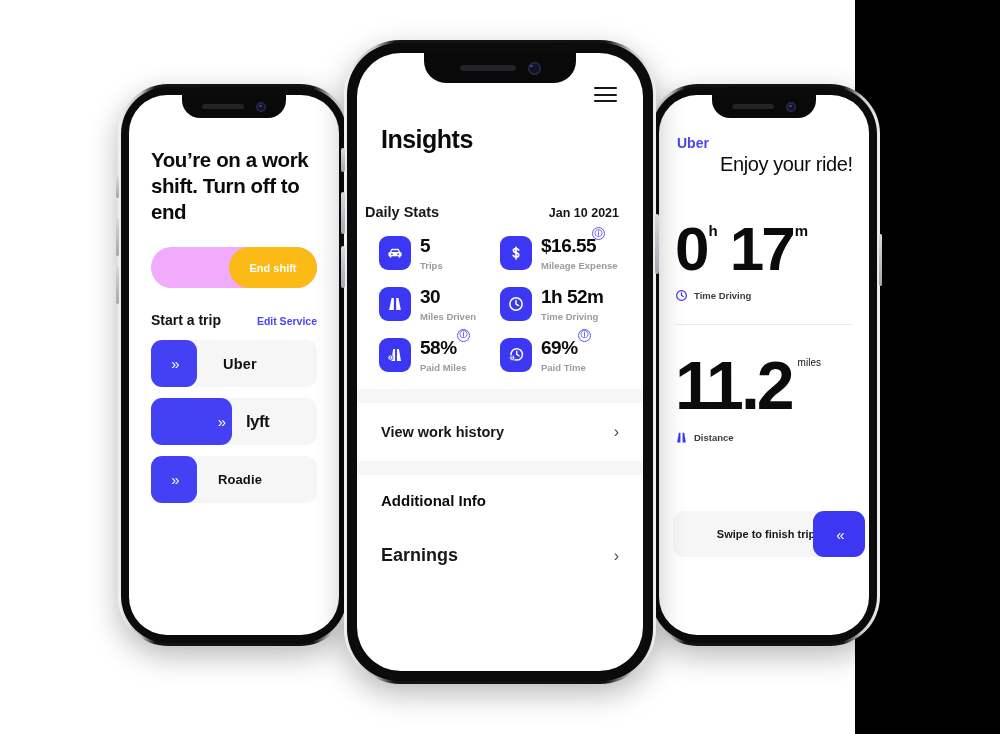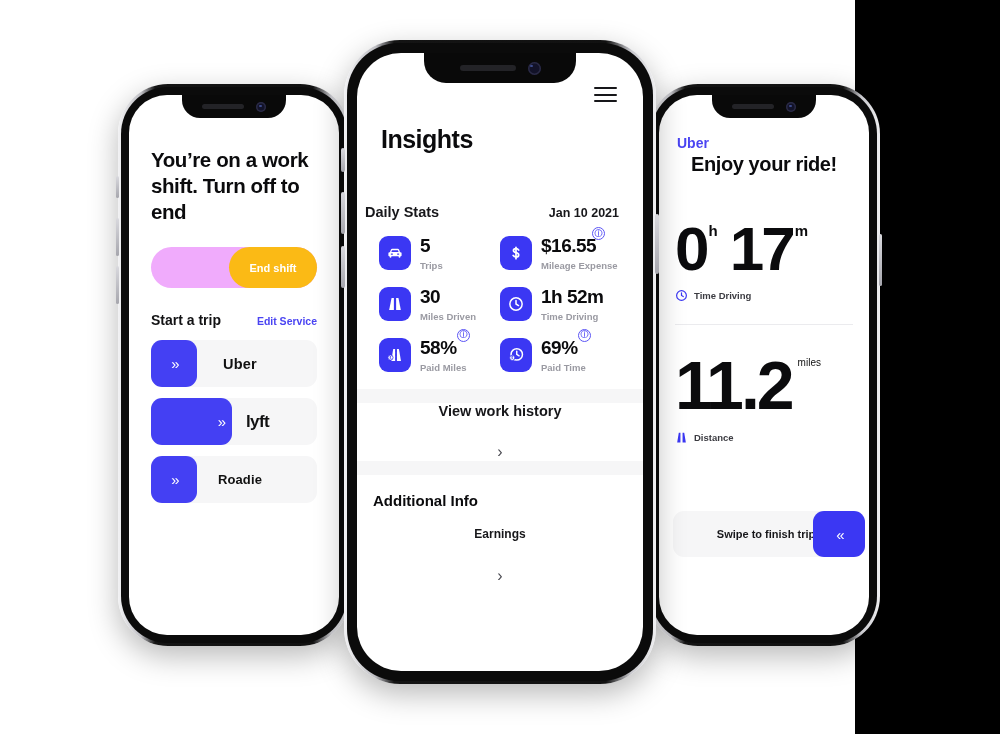--- a/index.html
+++ b/index.html
@@ -74,21 +74,21 @@
   .lbl-uber{font-size:14.5px;font-weight:600;color:#111;letter-spacing:.2px;}
   .lbl-lyft{font-size:17px;font-weight:900;color:#111;letter-spacing:-.6px;font-style:normal;}
   .lbl-roadie{font-size:13px;font-weight:800;color:#111;letter-spacing:.1px;}
 
   
   #phoneRight{left:648px;top:84px;width:232px;height:562px;}
   #phoneRight .screen{left:11px;top:11px;right:11px;bottom:11px;}
   #phoneRight .notch{width:104px;height:23px;}
   .rp-body{padding:40px 0 0 0;}
   .rp-brand{font-size:14px;font-weight:700;color:#4a44f2;padding-left:18px;}
-  .rp-title{font-size:20px;font-weight:700;color:#0b0b0d;padding-left:32px;margin-top:2px;letter-spacing:-.4px;}
+  .rp-title{font-size:20px;font-weight:400;color:#0b0b0d;padding-left:32px;margin-top:2px;letter-spacing:-.4px;margin-left:29px;}
   .rp-bigwrap{padding-left:16px;margin-top:44px;}
   .rp-big{font-size:62px;font-weight:800;color:#0b0b0d;line-height:.92;letter-spacing:-3px;display:flex;align-items:flex-start;}
   .rp-unit{font-size:15px;font-weight:700;margin-top:4px;margin-left:2px;letter-spacing:0;}
   .rp-sub{display:flex;align-items:center;gap:6px;margin-top:12px;}
   .rp-sub .t{font-size:9.5px;font-weight:700;color:#3b3b41;}
   .rp-div{height:1px;background:#ebebee;margin:22px 16px 0 16px;}
   .rp-big2{font-size:68px;font-weight:800;color:#0b0b0d;letter-spacing:-3px;line-height:1;}
   .rp-units2{font-size:10px;font-weight:400;margin-left:6px;margin-top:6px;color:#111;}
   .rp-swipebar{
     position:absolute;left:14px;right:10px;bottom:78px;height:46px;background:#f6f6f7;border-radius:11px;
@@ -117,25 +117,25 @@
   .cp-date{font-size:12.5px;font-weight:600;color:#17171a;}
   .cp-grid{padding:16px 22px 0 22px;display:grid;grid-template-columns:1fr 1fr;row-gap:16px;}
   .cp-cell{display:flex;align-items:flex-start;gap:9px;position:relative;}
   .cp-ic{width:32px;height:34px;border-radius:9px;background:#3b37f3;display:flex;align-items:center;justify-content:center;flex:none;}
   .cp-val{font-size:19px;font-weight:800;color:#0b0b0d;line-height:1.05;letter-spacing:-.5px;white-space:nowrap;}
   .cp-lab{font-size:9.5px;font-weight:600;color:#9a9aa2;margin-top:4px;white-space:nowrap;}
   .cp-info{position:absolute;top:-9px;left:80px;width:11px;height:11px;border-radius:50%;
            border:1.2px solid #5b55f5;color:#5b55f5;font-size:8px;font-weight:700;
            display:flex;align-items:center;justify-content:center;line-height:1;}
   .cp-sep{height:14px;background:#f6f6f7;margin-top:16px;}
-  .cp-rowlink{padding:0 24px;height:58px;display:flex;align-items:center;justify-content:space-between;flex-direction:column;}
+  .cp-rowlink{padding:0 24px;height:58px;display:flex;align-items:center;justify-content:space-between;}
   .cp-rowlink .t{font-size:14.5px;font-weight:700;color:#17171a;}
   .cp-chev{font-size:16px;color:#4b4b52;font-weight:400;}
-  .cp-secttl{padding:0 16px;height:52px;display:flex;align-items:center;font-size:15px;font-weight:800;color:#0b0b0d;}
-  .cp-rowlink.sub .t{font-weight:600;font-size:12px;color:#17171a;text-align:center;}
+  .cp-secttl{padding:0 24px;height:52px;display:flex;align-items:center;font-size:15px;font-weight:800;color:#0b0b0d;}
+  .cp-rowlink.sub .t{font-weight:600;font-size:18px;color:#17171a;text-align:center;}
 
   svg{display:block;}
 </style>
 </head>
 <body>
 
 <div class="stage">
 
   <div class="rightblack"></div>
 

